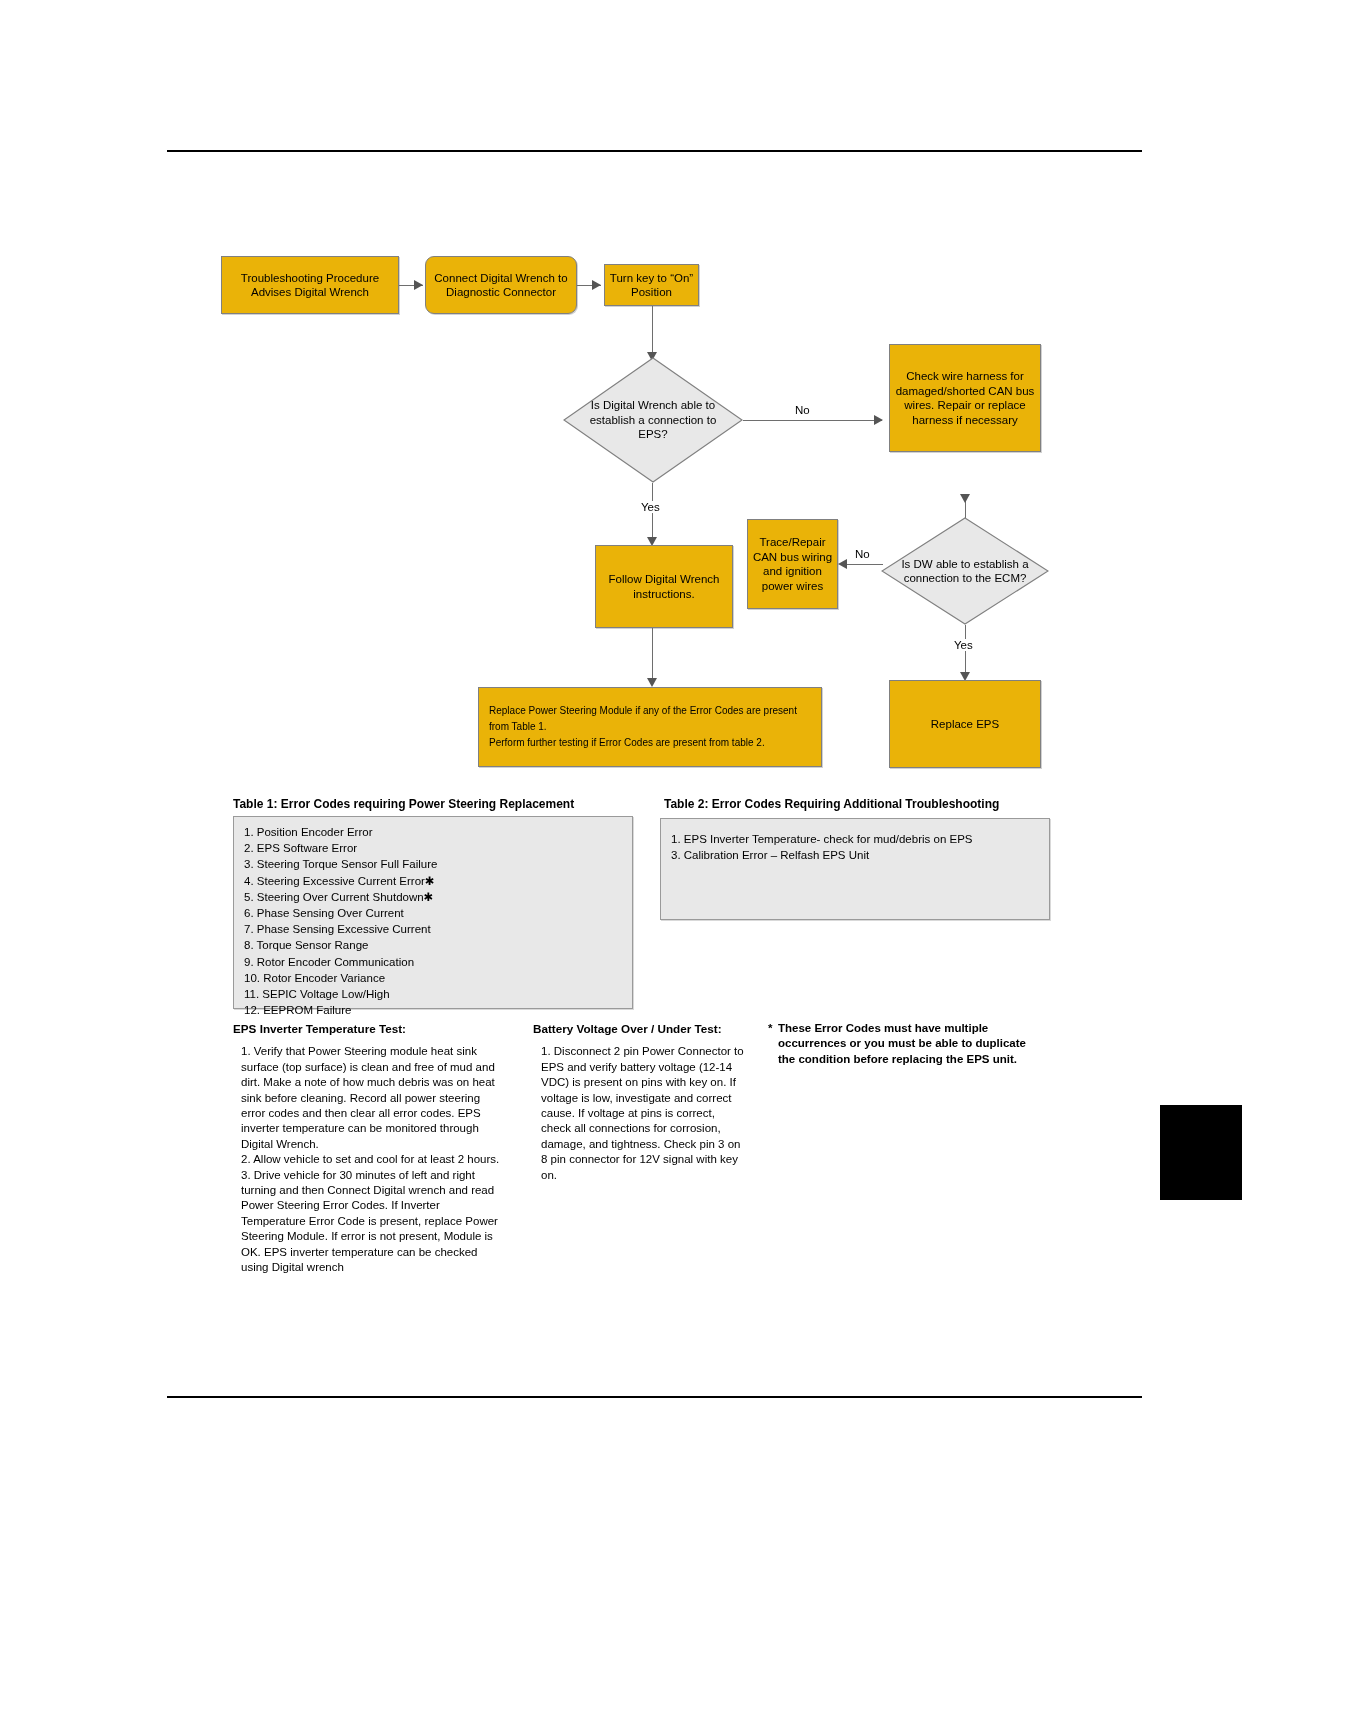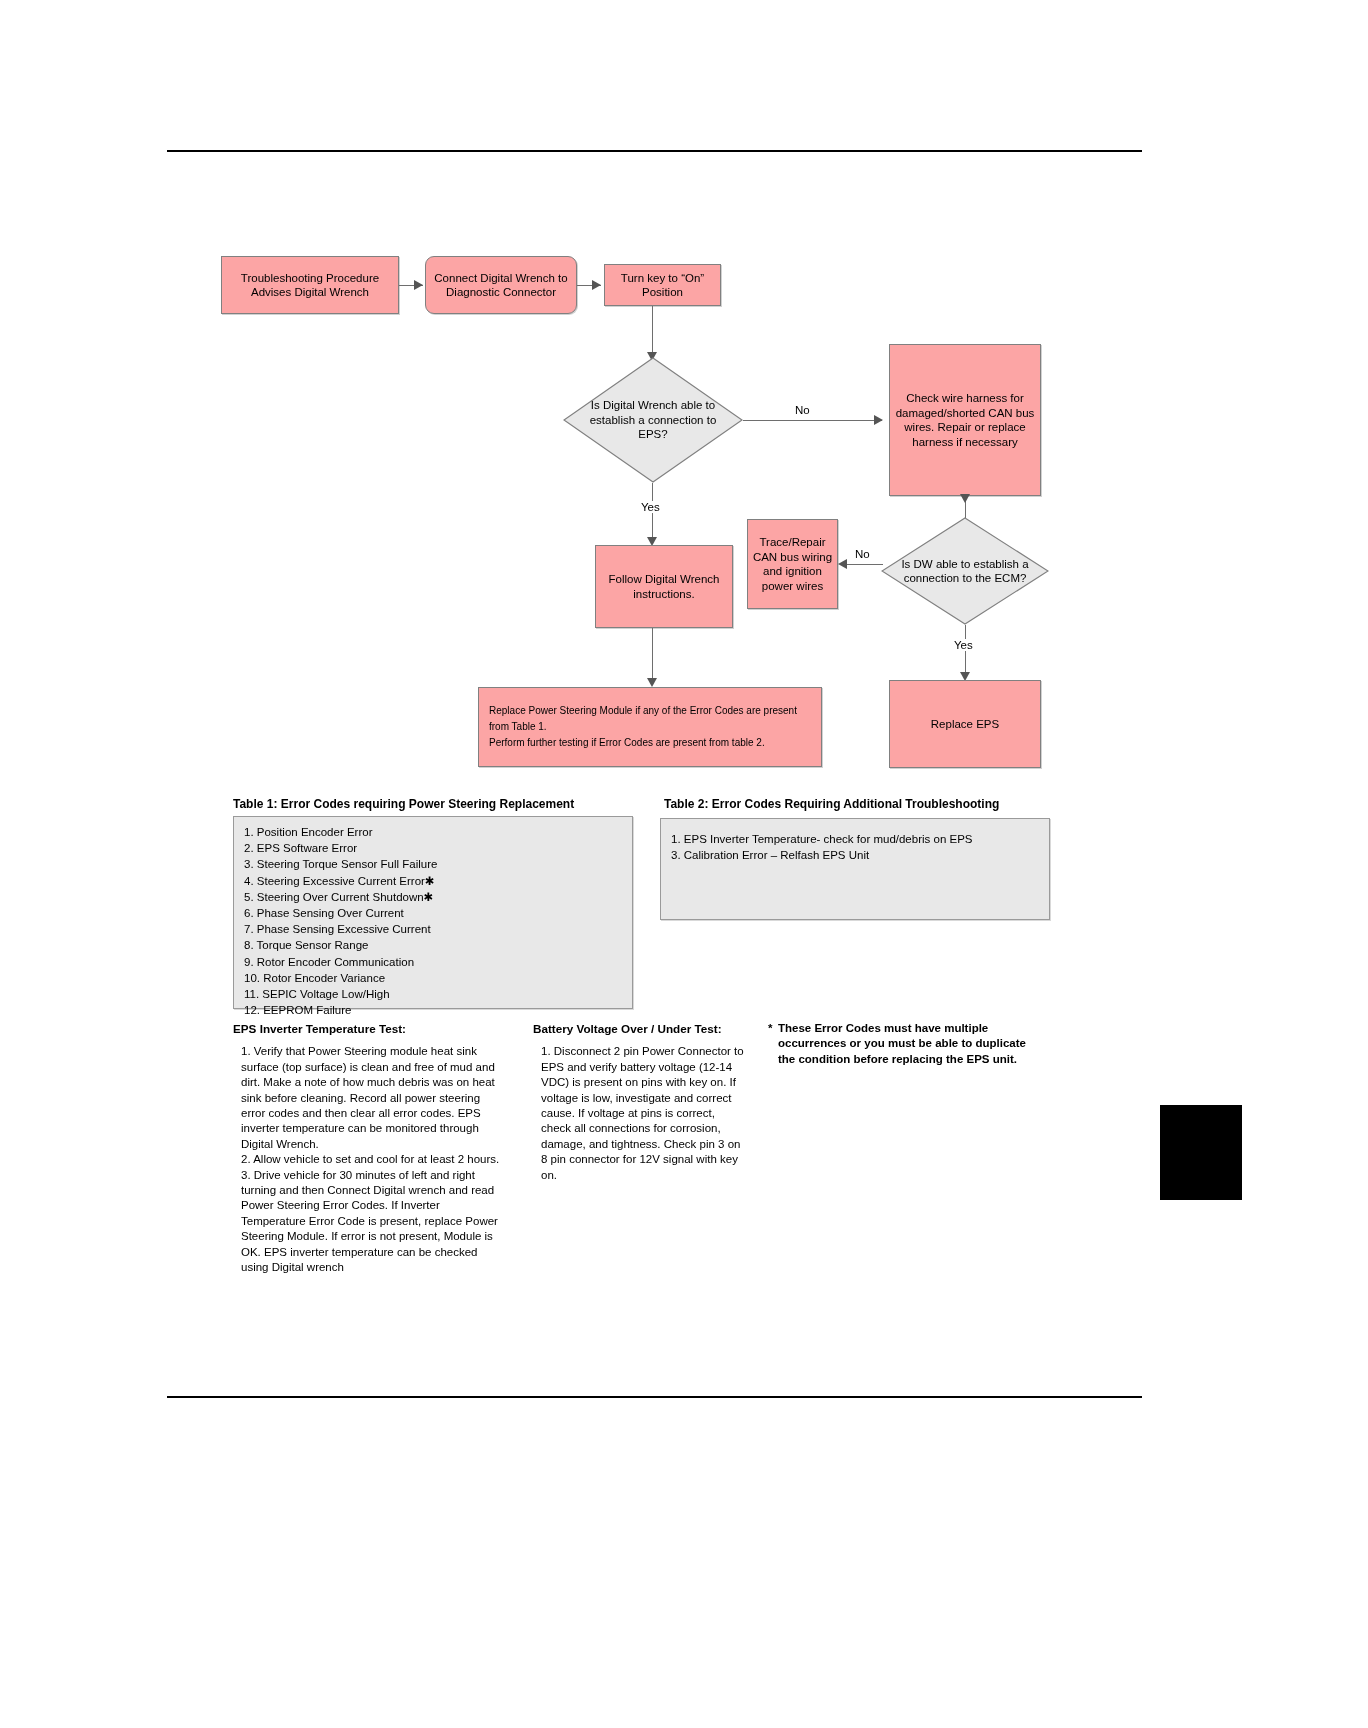--- a/index.html
+++ b/index.html
@@ -7,21 +7,21 @@
   .page{position:absolute;inset:0;}
 
   .rule{position:absolute;background:#000;height:2px;}
   .rule-top{left:167px;top:150px;width:975px;}
   .rule-bottom{left:167px;top:1396px;width:975px;}
 
   .black-tab{position:absolute;left:1160px;top:1105px;width:82px;height:95px;background:#000;}
 
   
   .node{
-    position:absolute;background:#fca5a5;border:1px solid #808080;
+    position:absolute;background:#eab308;border:1px solid #808080;
     box-sizing:border-box;display:flex;align-items:center;justify-content:center;
     text-align:center;font-size:11.5px;line-height:14.5px;color:#000;
     box-shadow:1px 1px 0 rgba(0,0,0,.18);
   }
   .node.left{justify-content:flex-start;text-align:left;padding:8px 10px;align-items:flex-start;}
   .diamond{position:absolute;}
   .diamond svg{position:absolute;left:0;top:0;}
   .diamond .dlabel{
     position:absolute;inset:0;display:flex;align-items:center;justify-content:center;
     text-align:center;font-size:11.5px;line-height:14.5px;padding:0 16px;box-sizing:border-box;
@@ -66,39 +66,39 @@
     </div>
     <div class="conn h" style="left:399px;top:285px;width:24px;"></div>
     <div class="arrow right" style="left:414px;top:280px;"></div>
 
     <div class="node" style="left:425px;top:256px;width:152px;height:58px;border-radius:9px;">
       <span>Connect Digital Wrench to Diagnostic Connector</span>
     </div>
     <div class="conn h" style="left:577px;top:285px;width:24px;"></div>
     <div class="arrow right" style="left:592px;top:280px;"></div>
 
-    <div class="node" style="left:604px;top:264px;width:117px;height:42px;text-align:center;">
+    <div class="node" style="left:604px;top:264px;width:95px;height:42px;text-align:center;">
       <span>Turn key to “On” Position</span>
     </div>
 
     <div class="conn v" style="left:652px;top:306px;height:52px;"></div>
     <div class="arrow down" style="left:647px;top:352px;"></div>
 
     <div class="diamond" style="left:563px;top:357px;width:180px;height:126px;">
       <svg width="180" height="126" viewBox="0 0 180 126">
         <polygon points="90,1 179,63 90,125 1,63" fill="#e8e8e8" stroke="#808080" stroke-width="1.2"></polygon>
       </svg>
       <div class="dlabel">Is Digital Wrench able to establish a connection to EPS?</div>
     </div>
 
     <div class="conn h" style="left:743px;top:420px;width:139px;"></div>
     <div class="arrow right" style="left:874px;top:415px;"></div>
     <div class="edgelabel" style="left:791px;top:404px;background:#fff;padding:0 4px;">No</div>
 
-    <div class="node" style="left:889px;top:344px;width:152px;height:152px;">
+    <div class="node" style="left:889px;top:344px;width:152px;height:108px;">
       <span>Check wire harness for damaged/shorted CAN bus wires. Repair or replace harness if necessary</span>
     </div>
 
     <div class="conn v" style="left:652px;top:483px;height:60px;"></div>
     <div class="arrow down" style="left:647px;top:537px;"></div>
     <div class="edgelabel" style="left:637px;top:501px;background:#fff;padding:0 4px;">Yes</div>
 
     <div class="node" style="left:595px;top:545px;width:138px;height:83px;">
       <span>Follow Digital Wrench instructions.</span>
     </div>

